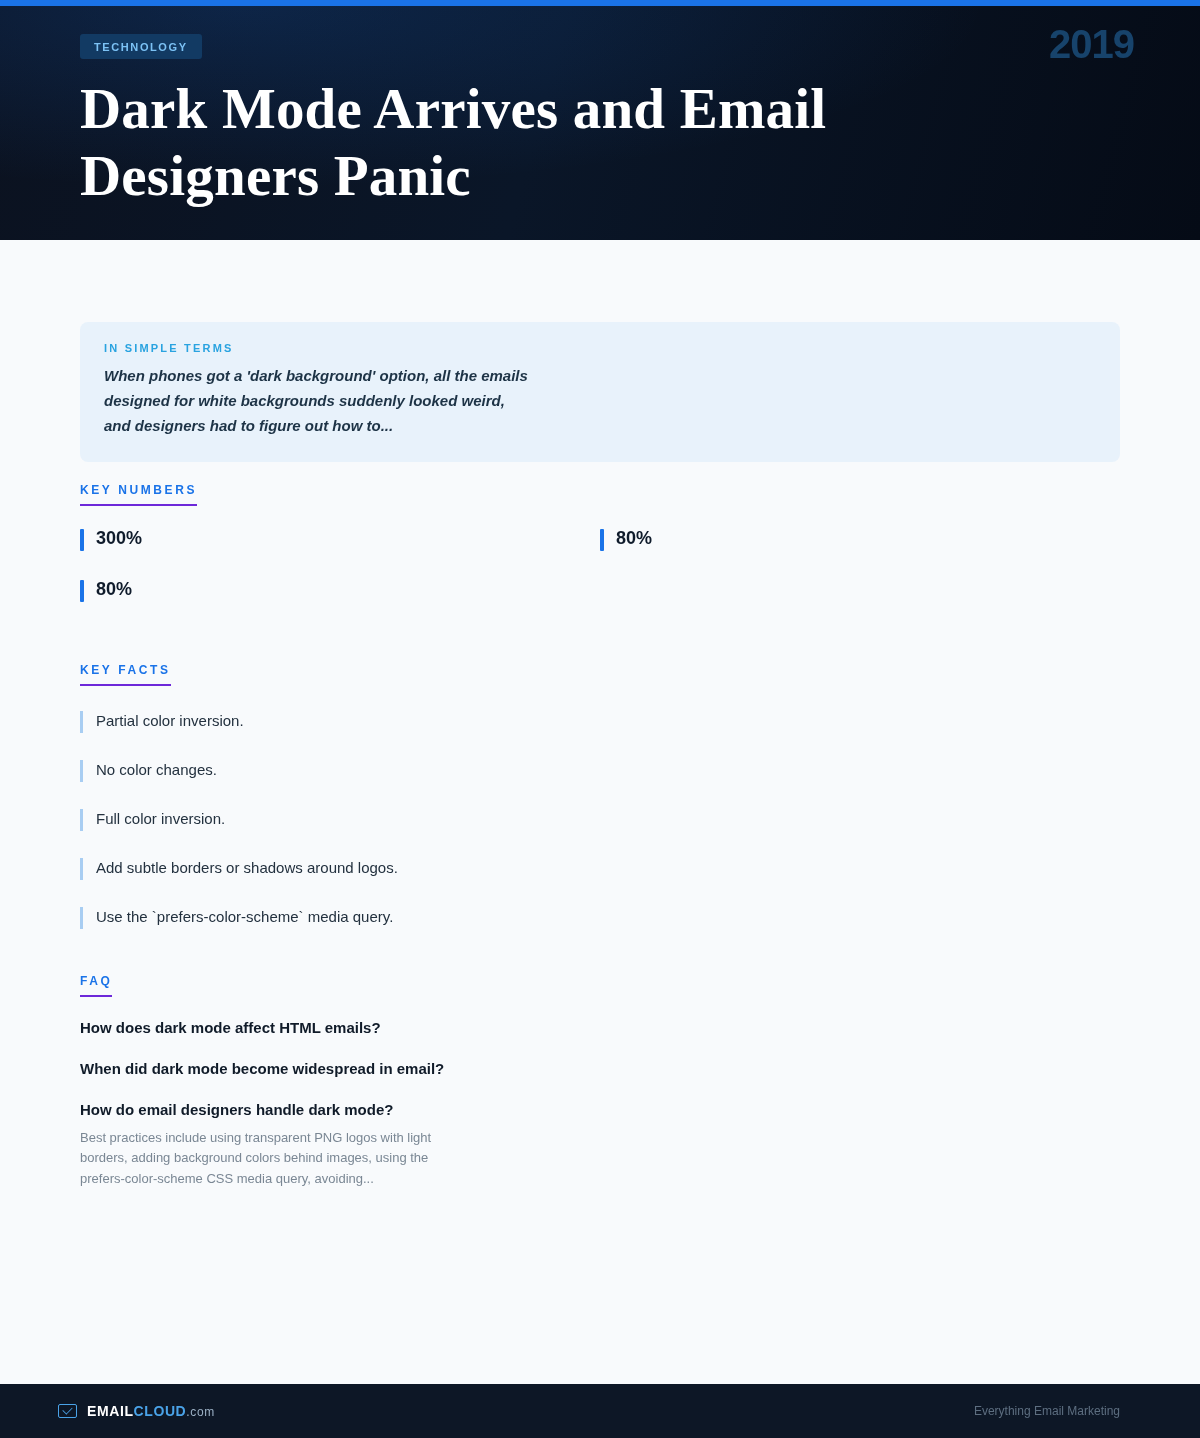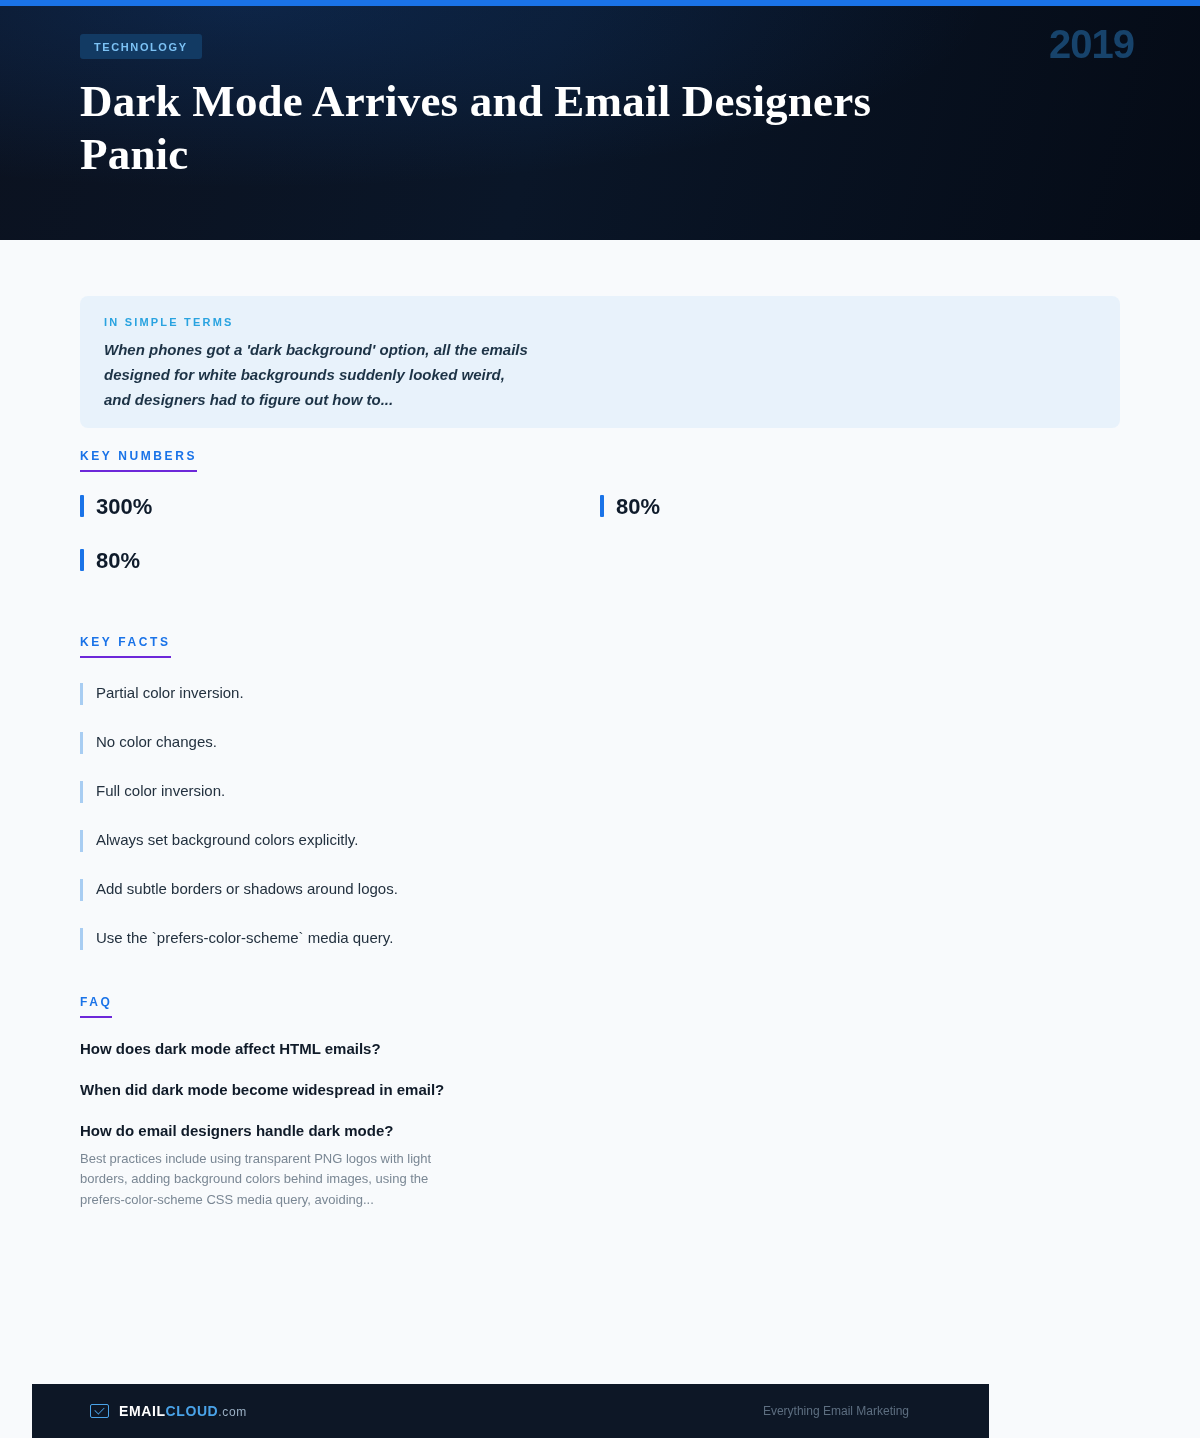--- a/index.html
+++ b/index.html
@@ -46,21 +46,21 @@
     letter-spacing: 1.6px;
     padding: 7px 14px 6px;
     border-radius: 3px;
     position: relative;
     z-index: 2;
   }
   .headline {
     margin-top: 16px;
     color: #ffffff;
     font-family: "Liberation Serif", serif;
-    font-size: 45px;
+    font-size: 57px;
     font-weight: bold;
     line-height: 1.18;
     letter-spacing: 0.2px;
     max-width: 800px;
     position: relative;
     z-index: 2;
   }
   .year {
     position: absolute;
     right: 66px;
@@ -71,24 +71,24 @@
     letter-spacing: -1px;
     font-family: "Liberation Sans", sans-serif;
     z-index: 2;
   }
 
   
   .content {
     padding: 0 80px;
   }
   .simple-terms {
-    margin-top: 56px;
+    margin-top: 82px;
     background: #e8f2fb;
     border-radius: 8px;
-    padding: 20px 24px 16px;
+    padding: 20px 24px 24px;
   }
   .simple-terms .label {
     color: #29a3e0;
     font-size: 11px;
     font-weight: bold;
     letter-spacing: 2.2px;
     margin-bottom: 10px;
   }
   .simple-terms .text {
     color: #1d3346;
@@ -125,21 +125,21 @@
   .number-bar {
     width: 4px;
     height: 22px;
     background: #1a73e8;
     border-radius: 1px;
     margin-right: 12px;
     flex: none;
     margin-top: 1px;
   }
   .number-value {
-    font-size: 22px;
+    font-size: 18px;
     font-weight: bold;
     color: #0f1b2b;
   }
 
   .sec-keyfacts { margin-top: 30px; }
   .facts { margin-top: 24px; }
   .fact-item {
     display: flex;
     align-items: flex-start;
     margin-bottom: 26px;
@@ -172,28 +172,27 @@
     color: #7a8794;
     line-height: 1.55;
     max-width: 380px;
   }
 
   
   .footer {
     position: absolute;
     left: 0;
     bottom: 0;
-    width: 957px;
+    width: 1200px;
     height: 54px;
     background: #0d1726;
     display: flex;
     align-items: center;
     justify-content: space-between;
     padding: 0 80px 0 58px;
-    margin-left: 32px;
   }
   .footer-brand {
     display: flex;
     align-items: center;
     gap: 10px;
   }
   .mail-icon {
     width: 19px;
     height: 14px;
     border: 1.8px solid #4aa3e8;
@@ -285,24 +284,20 @@
         <div class="fact-item">
           <div class="fact-bar"></div>
           <div class="fact-text">No color changes.</div>
         </div>
         <div class="fact-item">
           <div class="fact-bar"></div>
           <div class="fact-text">Full color inversion.</div>
         </div>
         <div class="fact-item">
           <div class="fact-bar"></div>
-          <div class="fact-text">Always set background colors explicitly.</div>
-        </div>
-        <div class="fact-item">
-          <div class="fact-bar"></div>
           <div class="fact-text">Add subtle borders or shadows around logos.</div>
         </div>
         <div class="fact-item">
           <div class="fact-bar"></div>
           <div class="fact-text">Use the `prefers-color-scheme` media query.</div>
         </div>
       </div>
     </div>
 
     <div class="sec-faq">

